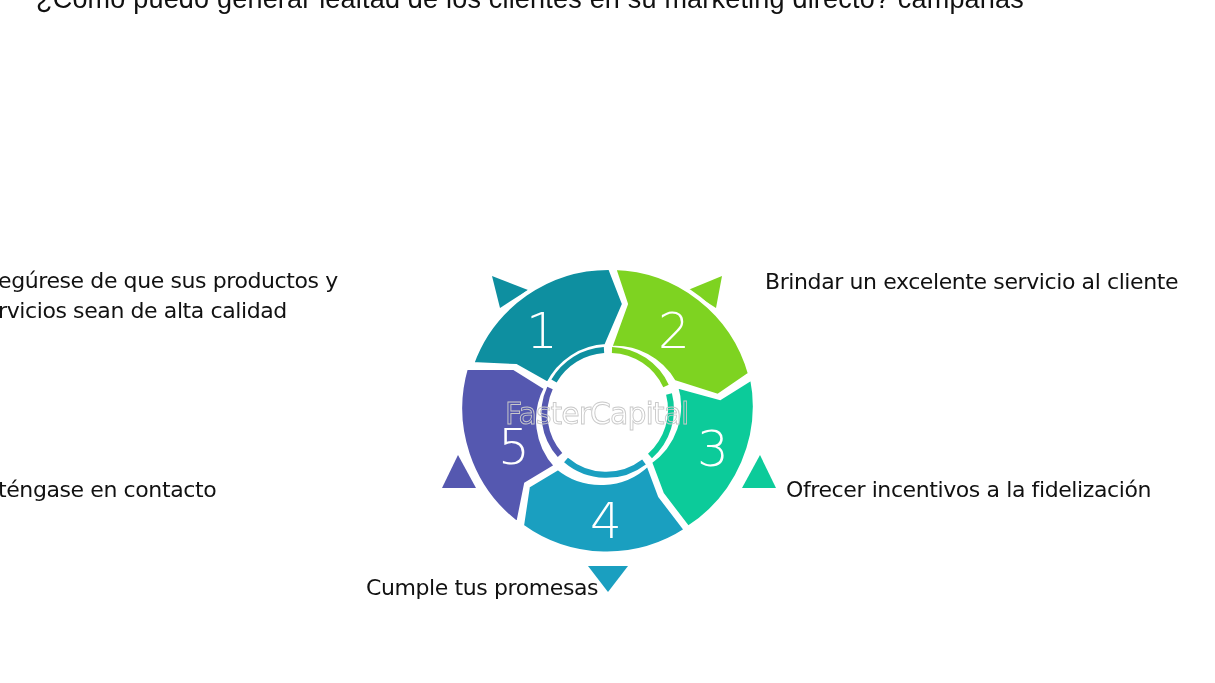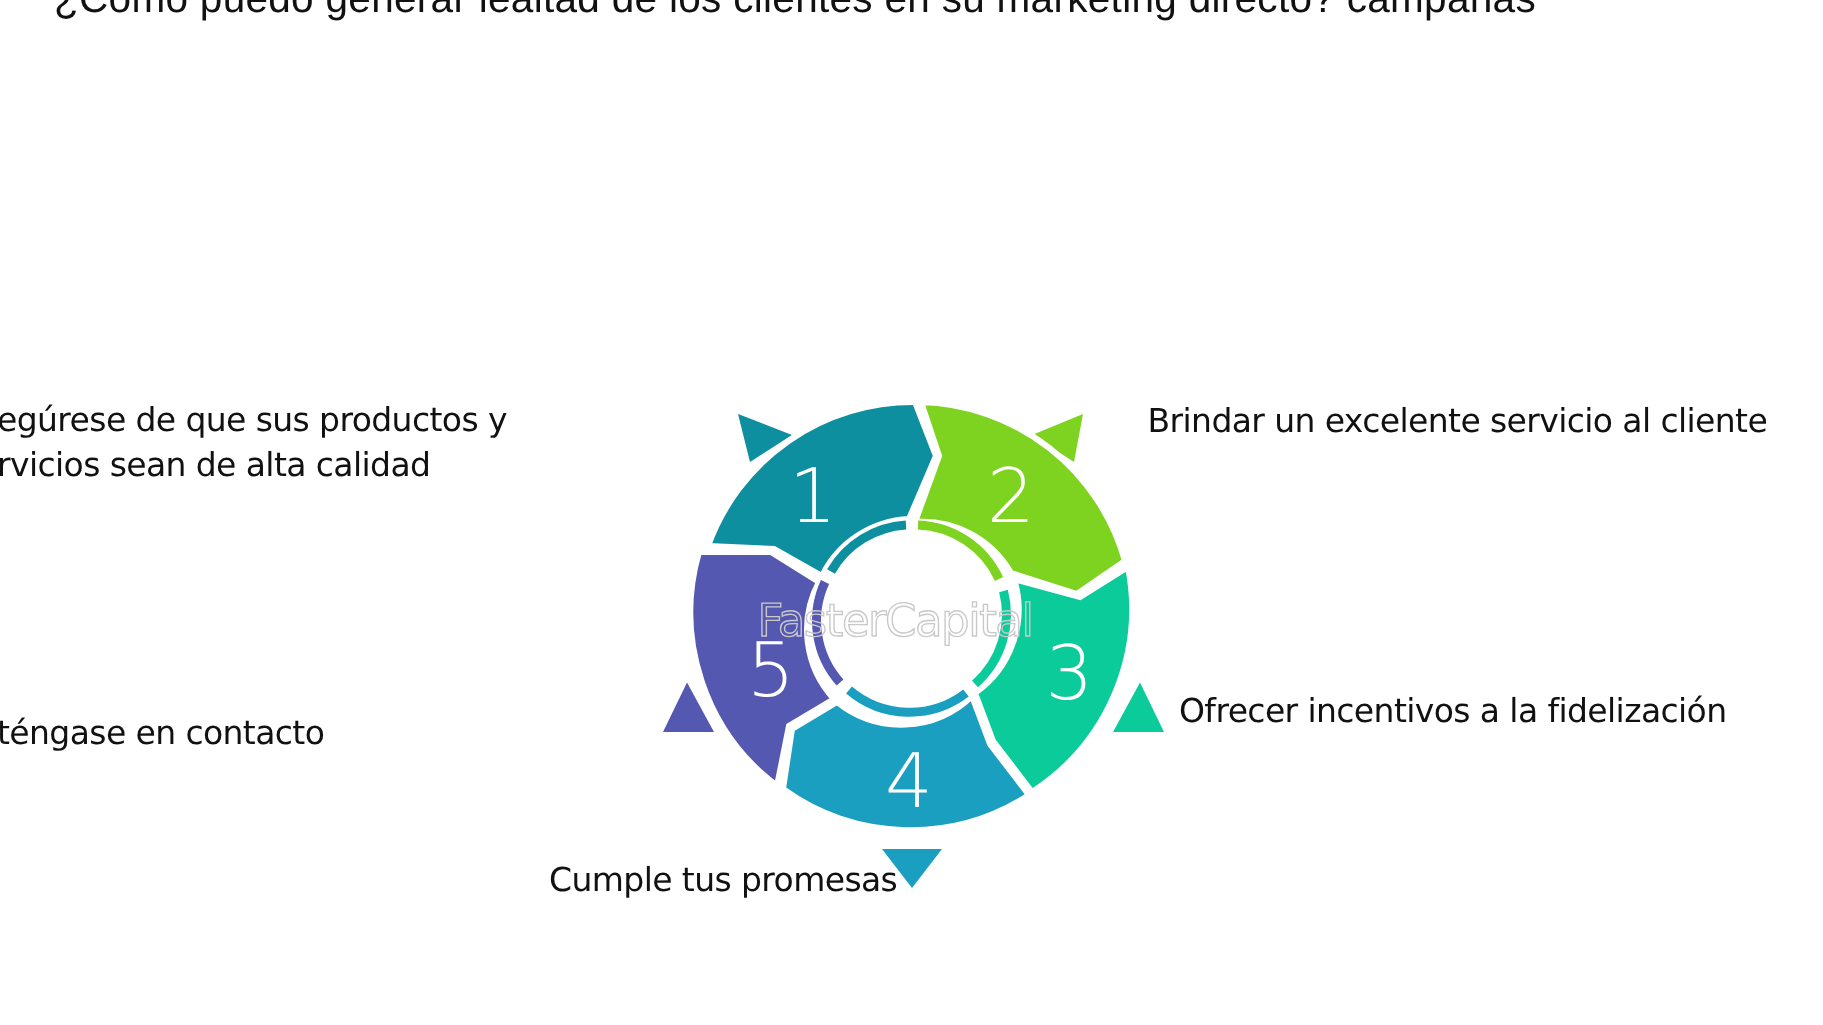--- a/index.html
+++ b/index.html
@@ -29,21 +29,21 @@
       position: absolute;
       font-family: "DejaVu Sans", sans-serif;
       font-size: 22px;
       line-height: 30px;
       white-space: nowrap;
       color: #111;
       letter-spacing: -0.4px;
     }
     .label-1 { left: -2px; top: 266px; }
     .label-2 { left: 765px; top: 267px; }
-    .label-3 { left: 786px; top: 460px; }
+    .label-3 { left: 786px; top: 475px; }
     .label-4 { left: 366px; top: 573px; }
     .label-5 { left: -2px; top: 475px; }
     .diagram {
       position: absolute;
       left: 0;
       top: 0;
       width: 1215px;
       height: 683px;
     }
     .seg-num {

